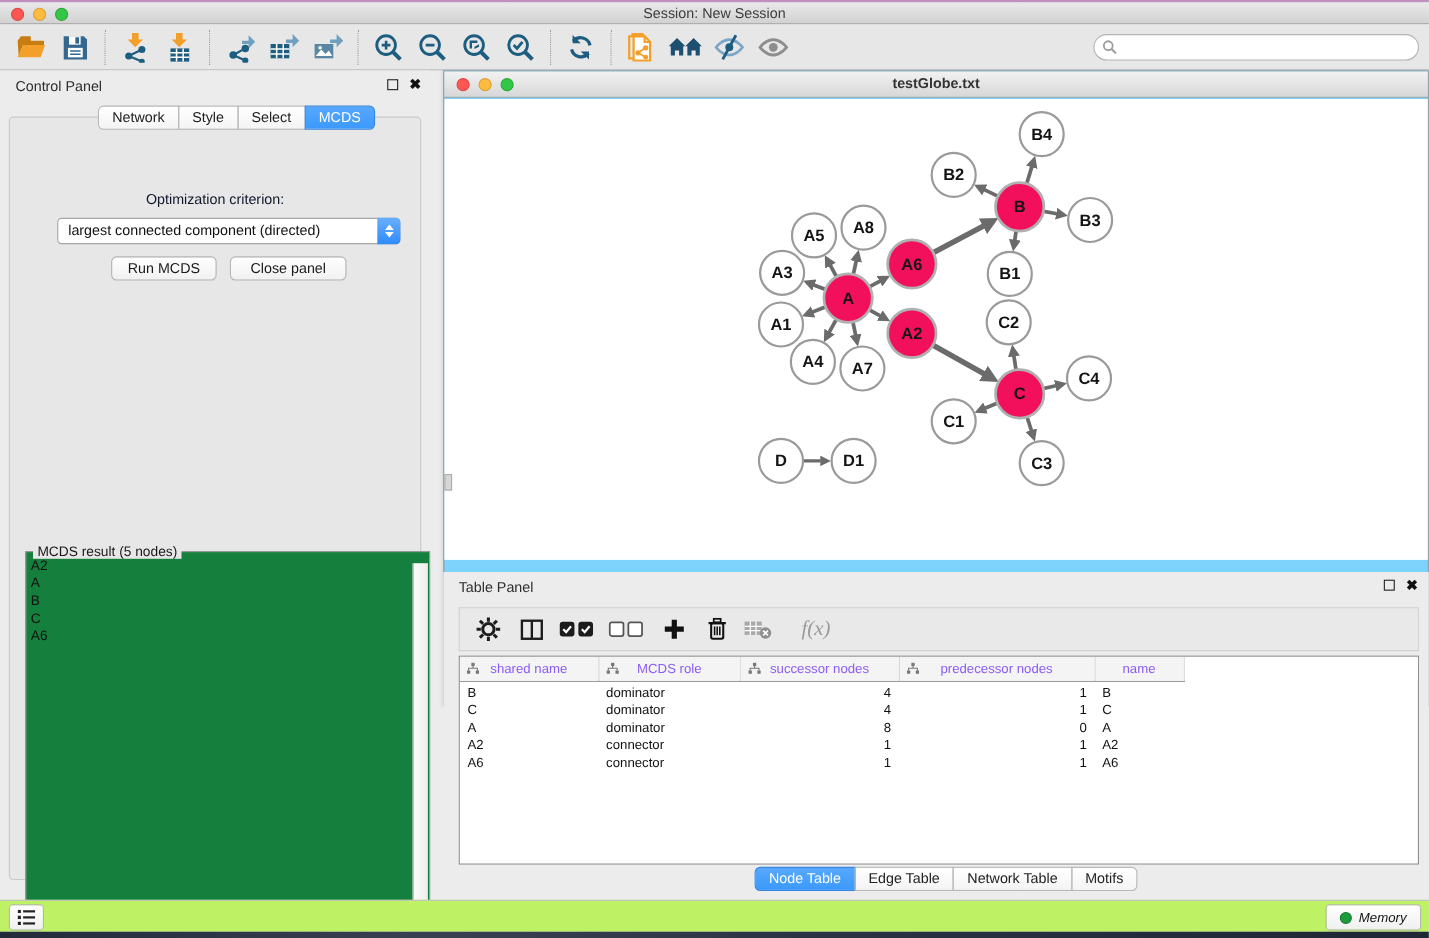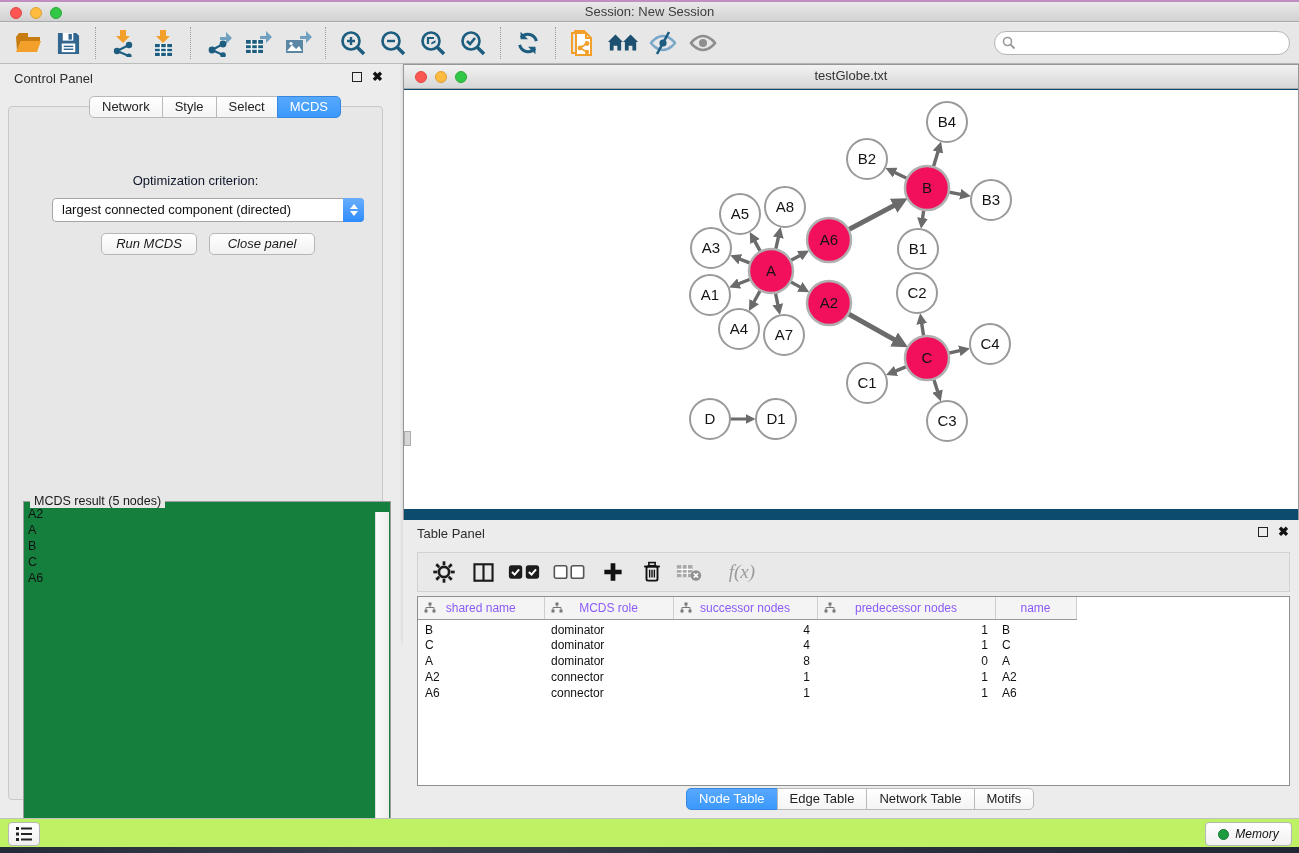--- a/index.html
+++ b/index.html
@@ -46,35 +46,35 @@
   .opt-label { position:absolute; left:0; top:66px; width:100%; text-align:center; font-size:13px; color:#0f172a; }
   .dropdown { position:absolute; left:43px; top:91px; width:312px; height:24px; background:#fff;
     border:1px solid #a6a6a6; border-radius:4px; font-size:13px; line-height:22px; padding-left:9px; color:#111; }
   .dropdown .stepper { position:absolute; right:-1px; top:-1px; width:21px; height:24px;
     background:linear-gradient(#69aefd,#2f8bfb); border-radius:0 4px 4px 0; display:flex; flex-direction:column;
     align-items:center; justify-content:center; gap:2px; }
   .chev { width:0; height:0; border-left:4px solid transparent; border-right:4px solid transparent; }
   .chev.up { border-bottom:5px solid #fff; }
   .chev.down { border-top:5px solid #fff; }
   .btn { position:absolute; height:22px; background:linear-gradient(#ffffff,#f1f1f1); border:1px solid #b6b6b6;
-    border-radius:5px; font-size:13px; text-align:center; line-height:20px; color:#1a1a1a;font-style:italic; }
+    border-radius:5px; font-size:13px; text-align:center; line-height:20px; color:#1a1a1a; }
   .btn-run { left:92px; top:126px; width:96px; }
   .btn-close { left:200px; top:126px; width:106px; }
 
   .mcds-fieldset { position:absolute; left:14px; top:394px; width:368px; height:337px;
     border:1px solid #9c9c9c; background:#15803d; }
   .mcds-legend { position:absolute; left:6px; top:-8px; background:#e7e7e7; padding:0 4px; font-size:12.5px; color:#1a1a1a; }
   .mcds-list { position:absolute; inset:4px 16px 2px 4px; overflow:hidden; }
   .list-item { font-size:12.5px; line-height:16px; color:#111; }
   .vscroll { position:absolute; right:1px; top:10px; bottom:1px; width:14px;
     background:linear-gradient(90deg,#fbfbfb,#ededed); border-left:1px solid #ddd; }
 
   
   .net-window { position:absolute; left:403px; top:64px; width:896px; height:578px;
-    border:1px solid #979797; background:#0c4a6e; box-shadow:0 1px 4px rgba(0,0,0,.15); }
+    border:1px solid #979797; background:#7dd3fc; box-shadow:0 1px 4px rgba(0,0,0,.15);font-weight:bold; }
   .net-titlebar { position:absolute; left:0; top:0; width:100%; height:24px;
     background:linear-gradient(#f2f2f2,#d7d7d7); border-bottom:1px solid #aaa;
     text-align:center; font-size:13px; color:#333; line-height:22px; }
   .net-titlebar .lights { top:6px; left:11px; }
   .net-canvas { position:absolute; left:0; top:25px; width:894px; height:419px; background:#fff; overflow:hidden; }
   .graph text { font-family:"Liberation Sans",sans-serif; font-size:15px; fill:#141414; }
   .nub-left { position:absolute; left:0; top:366px; width:7px; height:15px; background:#d6d6d6; border:1px solid #adadad; }
   .nub-bottom { position:absolute; left:440px; bottom:0; width:15px; height:7px; background:#d6d6d6; border:1px solid #adadad; }
   .grip { position:absolute; right:1px; bottom:1px; width:14px; height:14px;
     background:repeating-linear-gradient(135deg, transparent 0 3px, #ababab 3px 4px); }

